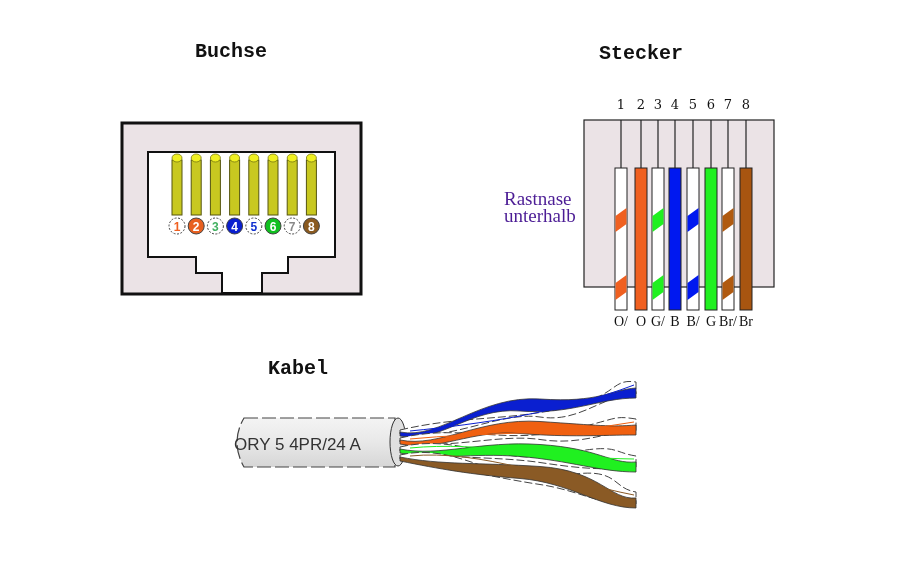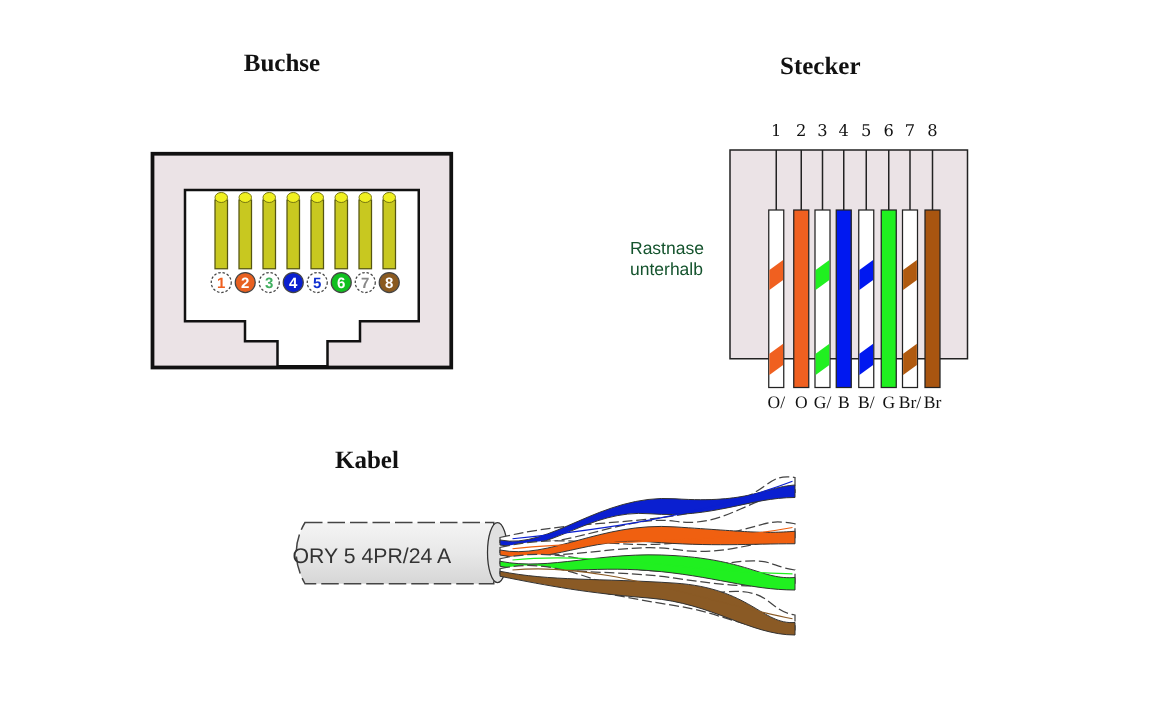--- a/index.html
+++ b/index.html
@@ -1,24 +1,24 @@
 <!DOCTYPE html>
 <html><head>
   <meta charset="utf-8">
   <style>
     html, body { margin: 0; padding: 0; background: #ffffff; }
     body { width: 921px; height: 563px; position: relative; overflow: hidden; font-family: "Liberation Sans", sans-serif; }
-    .title { position: absolute; font-weight: bold; font-size: 20px; color: #111; font-family: Liberation Serif, serif; }
+    .title { position: absolute; font-weight: bold; font-size: 20px; color: #111; font-family: Liberation Mono, monospace; }
     #t-buchse { left: 195px; top: 40px; }
-    #t-stecker { left: 624px; top: 42px; }
+    #t-stecker { left: 599px; top: 42px; }
     #t-kabel { left: 268px; top: 357px; }
     svg { position: absolute; left: 0; top: 0; }
     .pinnum { font-family: "DejaVu Serif", serif; font-size: 13px; fill: #111; }
     .wirelab { font-family: "Liberation Serif", serif; font-size: 14px; fill: #111; }
-    .rast { position: absolute; left: 504px; top: 190px; font-size: 14px; color: #14532d; line-height: 17px; font-family: Liberation Sans, sans-serif; }
+    .rast { position: absolute; left: 504px; top: 190px; font-size: 19px; color: #4c1d95; line-height: 17px; font-family: Liberation Serif, serif; }
     .circnum { font-family: "Liberation Sans", sans-serif; font-size: 12px; font-weight: bold; }
     .jackettext { font-family: "Liberation Sans", sans-serif; font-size: 17px; fill: #333; }
   </style>
 </head>
 <body>
 
 <div class="title" id="t-buchse">Buchse</div>
 <div class="title" id="t-stecker">Stecker</div>
 <div class="title" id="t-kabel">Kabel</div>
 

